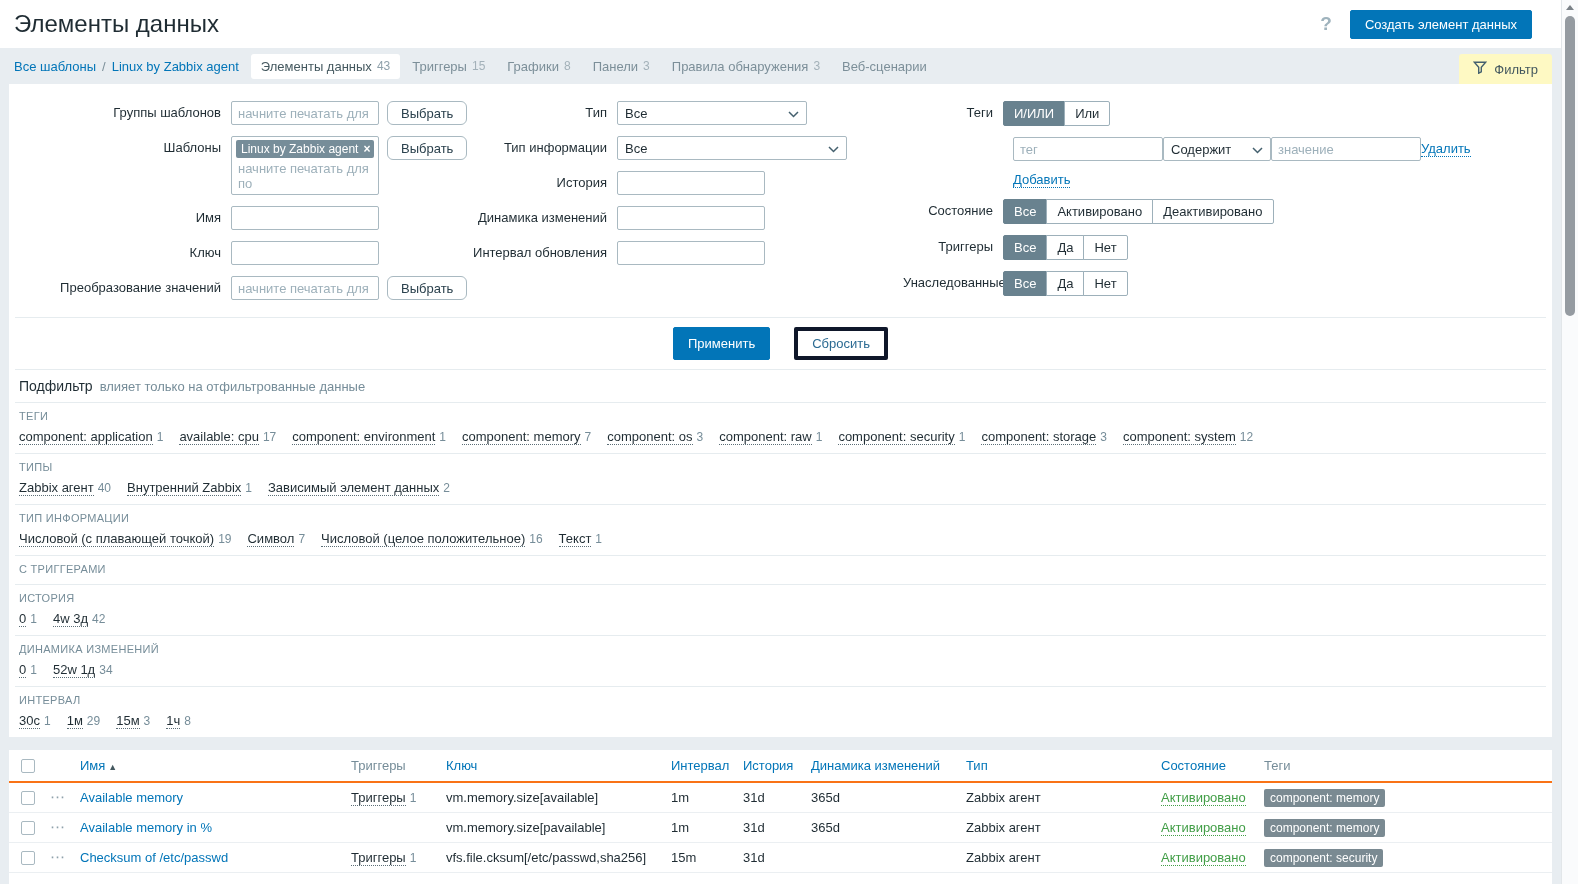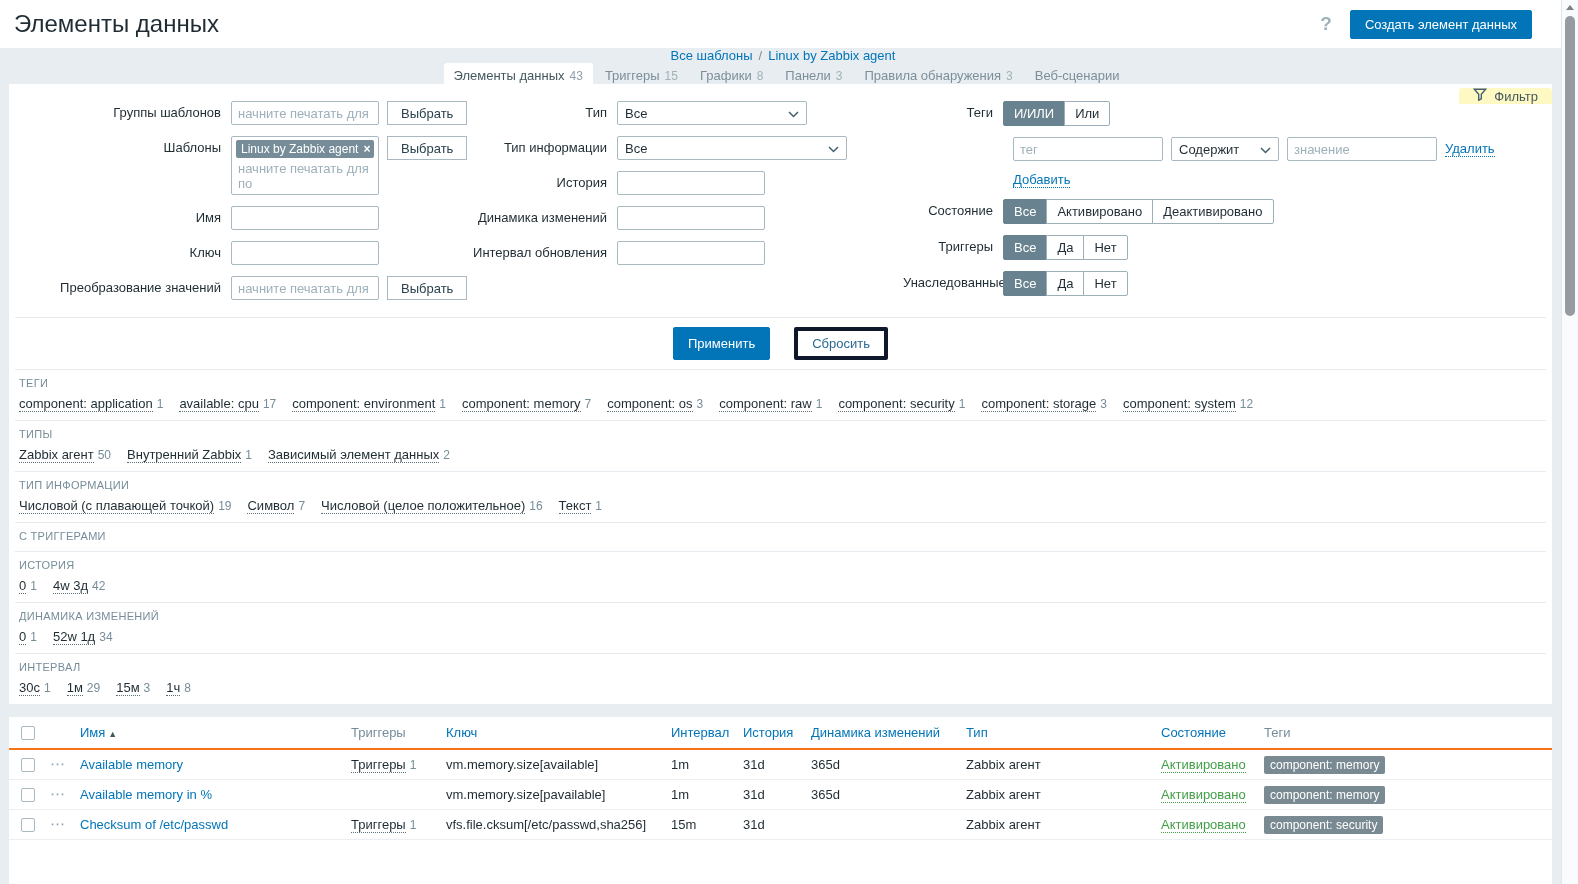--- a/index.html
+++ b/index.html
@@ -21,21 +21,21 @@
   .titlebar h1 { font-size:24px; font-weight:400; color:#1f2c33; }
   .titlebar-right { margin-left:auto; display:flex; align-items:center; gap:18px; }
   .help-q { color:#9fb3bd; font-size:19px; font-weight:700; cursor:pointer; }
   .btn-primary {
     background:var(--accent,#0275b8); color:#fff; border:1px solid var(--accent,#0275b8);
     border-radius:2px; font-size:13px; padding:6px 14px; cursor:pointer;
     font-family:"Liberation Sans", sans-serif;
   }
 
   
-  .navbar { display:flex; align-items:center; height:36px; padding:0 26px 0 14px;flex-direction:column; }
+  .navbar { display:flex; align-items:center; height:36px; padding:0 26px 0 14px; }
   .breadcrumb { display:flex; align-items:center; gap:6px; }
   .breadcrumb a { color:var(--accent,#0275b8); }
   .crumb-sep { color:#7c8f99; }
   .tabs { display:flex; align-items:center; gap:2px; margin-left:12px; list-style:none; height:100%; }
   .tab { display:flex; align-items:center; gap:5px; padding:5px 10px; border-radius:3px; cursor:pointer; }
   .tab .tab-label { color:#7c8f99; }
   .tab .tab-count { color:#a3b1b9; font-size:12px; }
   .tab.active { background:#fff; }
   .tab.active .tab-label { color:#44585f; }
   .tab.active .tab-count { color:#8fa1ab; }
@@ -63,21 +63,21 @@
   .fcol3 .flabel { width:100px; }
   .tin {
     height:24px; border:1px solid #a9b9c1; border-radius:2px; background:#fff;
     padding:0 6px; font-size:13px; font-family:"Liberation Sans", sans-serif;
     color:#1f2c33; outline:none;
   }
   .tin::placeholder { color:#9db0ba; opacity:1; }
   .w148 { width:148px; } .w150 { width:150px; }
   .btn-plain {
     height:24px; margin-left:8px; padding:0 13px; background:#fff;
-    border:1px solid #a9b9c1; border-radius:0; font-size:13px; color:#2b414d;
+    border:1px solid #a9b9c1; border-radius:6px; font-size:13px; color:#2b414d;
     cursor:pointer; font-family:"Liberation Sans", sans-serif;
   }
   .multiselect {
     width:148px; min-height:46px; border:1px solid #a9b9c1; border-radius:2px;
     background:#fff; padding:3px 4px; cursor:text;
   }
   .chip {
     display:inline-flex; align-items:center; gap:5px; background:var(--chip,#768d99);
     color:#fff; font-size:12px; padding:2px 5px; border-radius:2px; max-width:138px; white-space:nowrap;
   }
@@ -90,21 +90,21 @@
   }
   .segmented { display:inline-flex; }
   .seg {
     padding:4px 10px; border:1px solid #9db0ba; background:#fff; color:#1f2c33;
     margin-left:-1px; cursor:pointer; white-space:nowrap;
   }
   .seg:first-child { border-radius:2px 0 0 2px; margin-left:0; }
   .seg:last-child { border-radius:0 2px 2px 0; }
   .seg.selected { background:var(--segment-selected,#69828f); border-color:var(--segment-selected,#69828f); color:#fff; }
   .link-dotted { color:var(--accent,#0275b8); border-bottom:1px dotted var(--accent,#0275b8); }
-  .tagrow { display:flex; align-items:center; gap:8px; }
+  .tagrow { display:flex; align-items:center; }
   .filter-buttons { display:flex; justify-content:center; gap:24px; padding:9px 0; }
   .btn-alt {
     background:#fff; color:#2b6a92; border:4px solid #0f172a; border-radius:2px;
     padding:5px 14px; font-size:13px; cursor:pointer; font-family:"Liberation Sans", sans-serif;
   }
 
   
   .sf-head { display:flex; gap:7px; align-items:baseline; padding:8px 4px; border-top:1px solid #e6ecef; }
   .sf-title { font-size:14px; color:#1f2c33; }
   .sf-sub { color:var(--text-muted,#768d99); }
@@ -320,40 +320,44 @@
     </div>
   </div>
 
   <div class="divider"></div>
   <div class="filter-buttons">
     <button class="btn-primary">Применить</button>
     <button class="btn-alt">Сбросить</button>
   </div>
 
   <div>
+    <div class="sf-head">
+      <span class="sf-title">Подфильтр</span>
+      <span class="sf-sub">влияет только на отфильтрованные данные</span>
+    </div>
 
     <div class="sf-group">
       <div class="sf-label">ТЕГИ</div>
       <div class="sf-items">
         <span class="sf-item"><a class="sf-link">component: application</a><span class="sf-count">1</span></span>
         <span class="sf-item"><a class="sf-link">available: cpu</a><span class="sf-count">17</span></span>
         <span class="sf-item"><a class="sf-link">component: environment</a><span class="sf-count">1</span></span>
         <span class="sf-item"><a class="sf-link">component: memory</a><span class="sf-count">7</span></span>
         <span class="sf-item"><a class="sf-link">component: os</a><span class="sf-count">3</span></span>
         <span class="sf-item"><a class="sf-link">component: raw</a><span class="sf-count">1</span></span>
         <span class="sf-item"><a class="sf-link">component: security</a><span class="sf-count">1</span></span>
         <span class="sf-item"><a class="sf-link">component: storage</a><span class="sf-count">3</span></span>
         <span class="sf-item"><a class="sf-link">component: system</a><span class="sf-count">12</span></span>
       </div>
     </div>
 
     <div class="sf-group">
       <div class="sf-label">ТИПЫ</div>
       <div class="sf-items">
-        <span class="sf-item"><a class="sf-link">Zabbix агент</a><span class="sf-count">50</span></span>
+        <span class="sf-item"><a class="sf-link">Zabbix агент</a><span class="sf-count">40</span></span>
         <span class="sf-item"><a class="sf-link">Внутренний Zabbix</a><span class="sf-count">1</span></span>
         <span class="sf-item"><a class="sf-link">Зависимый элемент данных</a><span class="sf-count">2</span></span>
       </div>
     </div>
 
     <div class="sf-group">
       <div class="sf-label">ТИП ИНФОРМАЦИИ</div>
       <div class="sf-items">
         <span class="sf-item"><a class="sf-link">Числовой (с плавающей точкой)</a><span class="sf-count">19</span></span>
         <span class="sf-item"><a class="sf-link">Символ</a><span class="sf-count">7</span></span>

